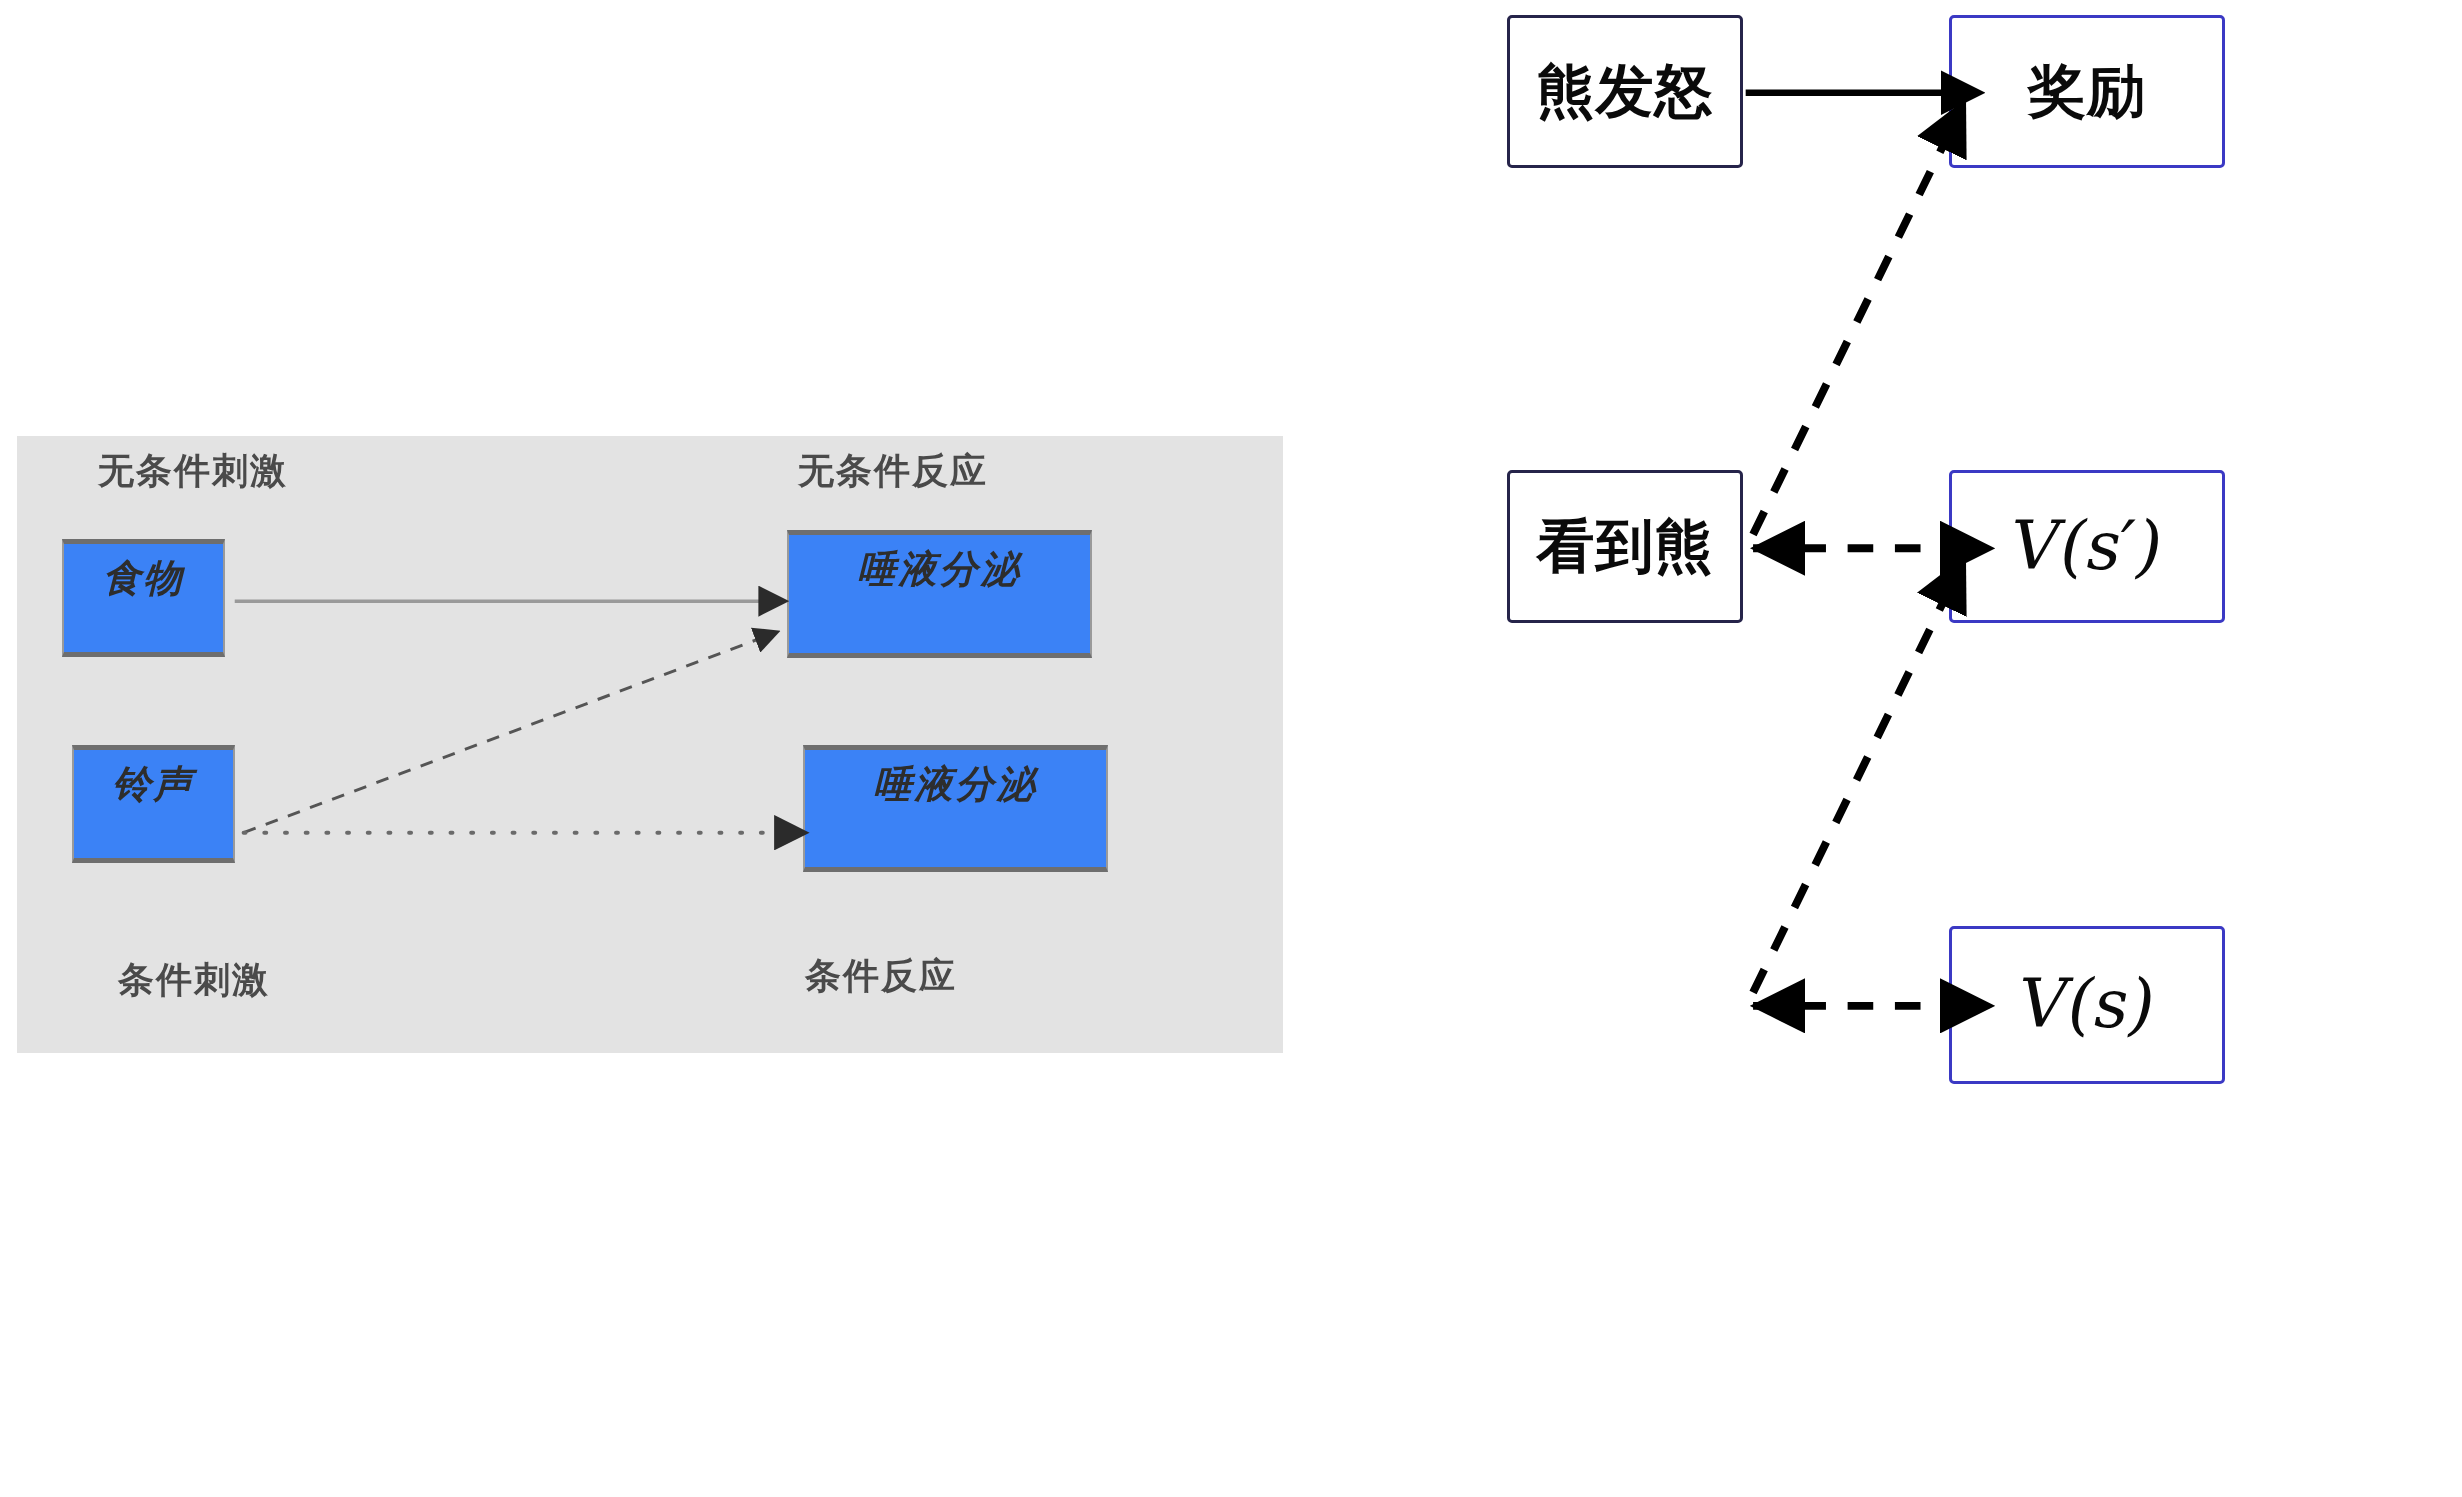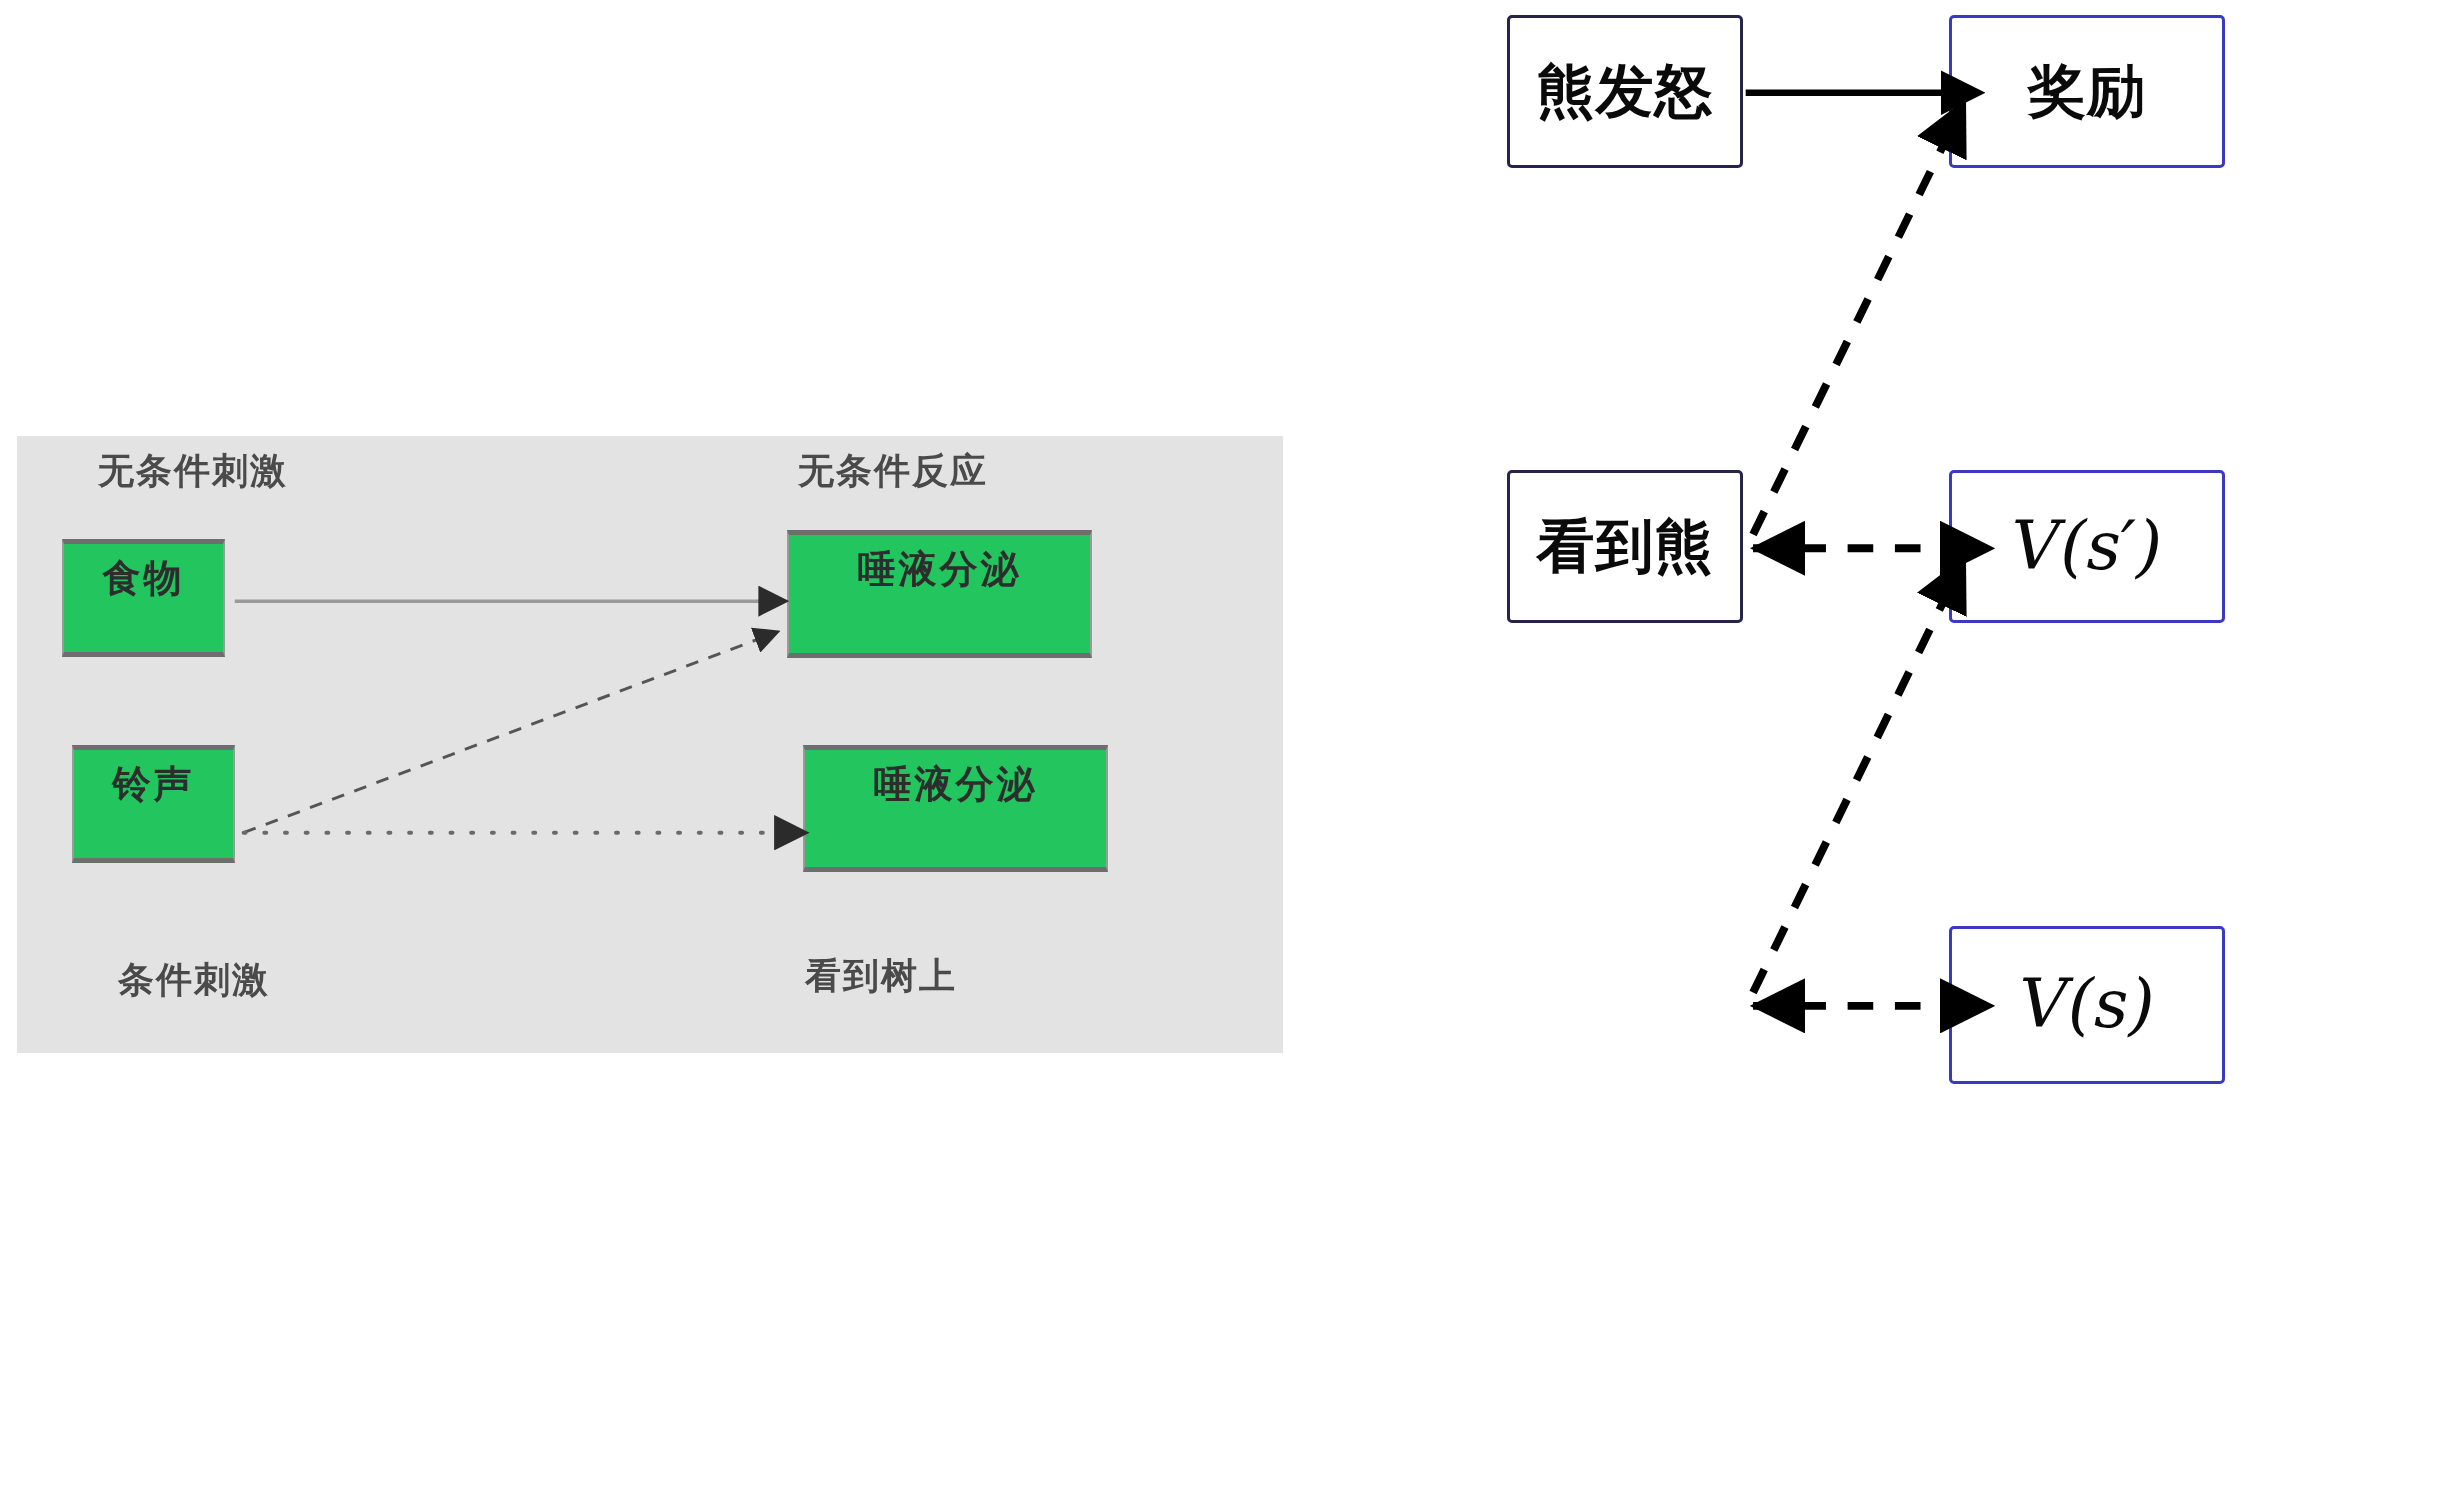--- a/index.html
+++ b/index.html
@@ -29,26 +29,27 @@
     white-space: nowrap;
     font-family: "DejaVu Sans", "Liberation Sans", sans-serif;
   }
   #pv-label-us  { left: 81px;  top: 10.8px; }
   #pv-label-ur  { left: 773px; top: 10.8px; margin-left: 8px; }
   #pv-label-cs  { left: 101px;  top: 520px; }
   #pv-label-cr  { left: 788px; top: 516px; }
 
   .pv-box {
     position: absolute;
-    background: #22c55e;
+    background: #3b82f6;
     border-left: 2px solid #9a9a9a;
     border-right: 2px solid #9a9a9a;
     border-top: 5.9px solid #6e6e6e;
     border-bottom: 5.9px solid #6e6e6e;
     box-sizing: border-box;
+    font-style: italic;
   }
   .pv-box-text {
     position: absolute;
     left: 0; right: 0;
     top: 8.9px;
     text-align: center;
     color: #2d2d2d;
     font-size: 38px;
     font-weight: 700;
     letter-spacing: 3px;
@@ -112,21 +113,21 @@
 <body>
 
 <div id="pavlov-panel">
 
   <div class="pv-label" id="pv-label-us">无条件刺激</div>
 
   <div class="pv-label" id="pv-label-ur">无条件反应</div>
 
   <div class="pv-label" id="pv-label-cs">条件刺激</div>
 
-  <div class="pv-label" id="pv-label-cr">看到树上</div>
+  <div class="pv-label" id="pv-label-cr">条件反应</div>
 
   <div class="pv-box" id="pv-box-food">
     <div class="pv-box-text">食物</div>
   </div>
 
   <div class="pv-box" id="pv-box-bell">
     <div class="pv-box-text">铃声</div>
   </div>
 
   <div class="pv-box" id="pv-box-sal1">

